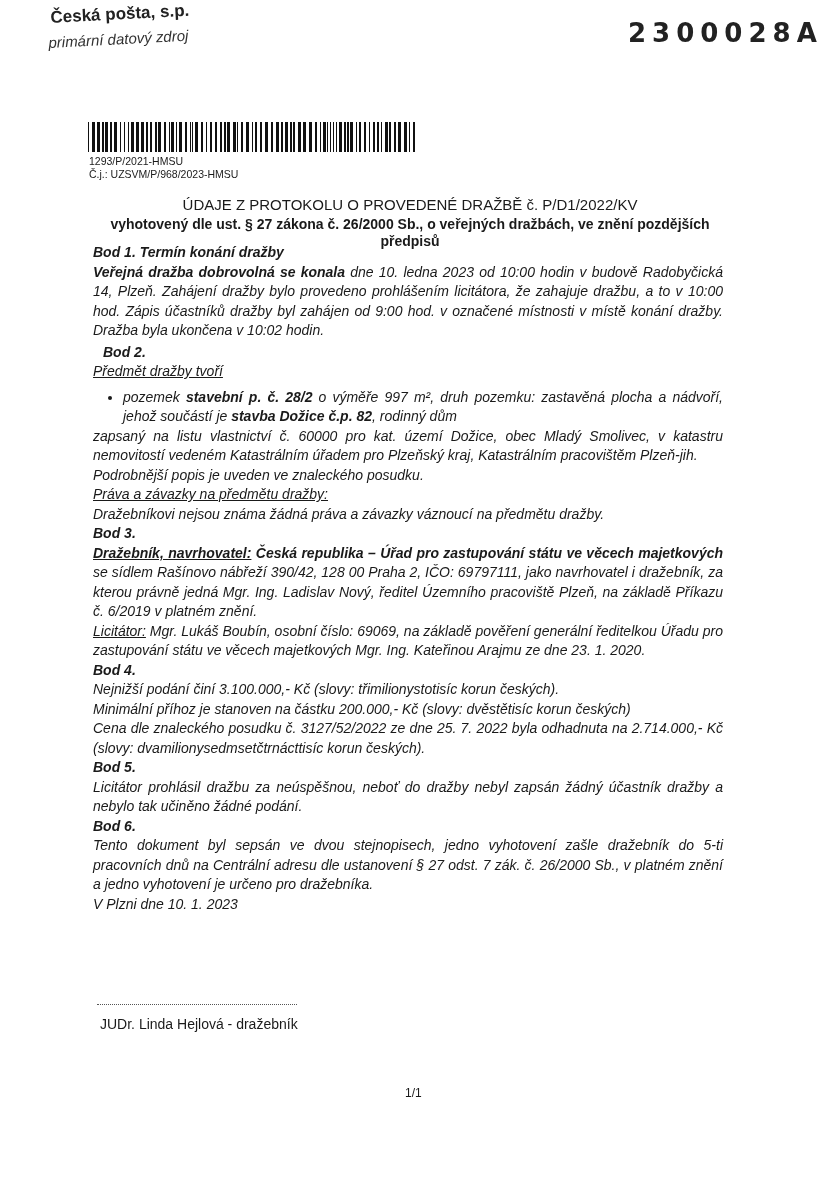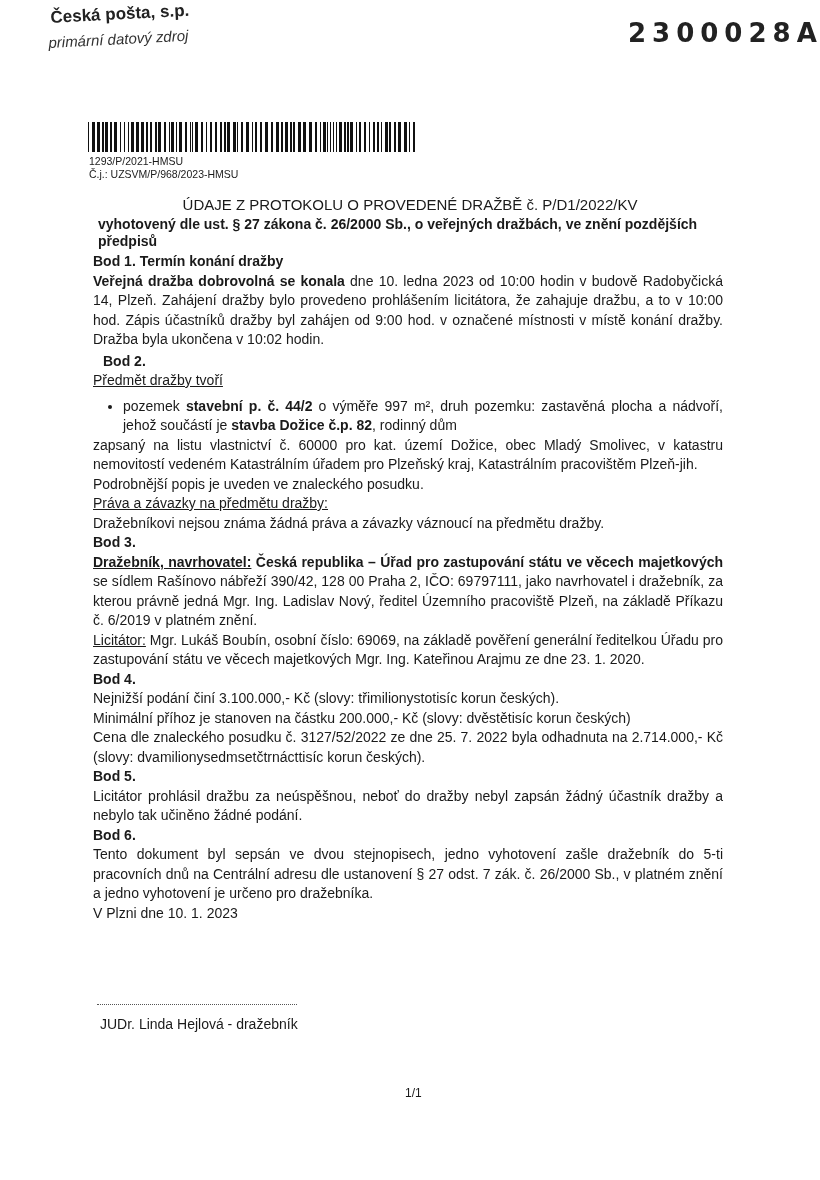--- a/index.html
+++ b/index.html
@@ -6,21 +6,21 @@
   body { width: 820px; height: 1180px; position: relative; overflow: hidden;
          font-family: "Liberation Sans", sans-serif; color: #1a1a1a; }
   .abs { position: absolute; }
   #stamp-org { left: 50px; top: 8px; font-size: 17px; font-weight: bold; transform: rotate(-3deg); transform-origin: left top; color: #222; }
   #stamp-sub { left: 48px; top: 34px; font-size: 15px; font-style: italic; transform: rotate(-3deg); transform-origin: left top; color: #333; }
   #doc-number { left: 628px; top: 18px; font-size: 26px; font-weight: bold; letter-spacing: 6px; color: #222; font-family: "DejaVu Sans", sans-serif; }
   #barcode { left: 88px; top: 122px; width: 330px; height: 30px; }
   #ref1 { left: 89px; top: 155px; font-size: 10.5px; }
   #ref2 { left: 89px; top: 168px; font-size: 10.5px; }
   #title { left: 80px; width: 660px; top: 196px; text-align: center; font-size: 15px; font-weight: normal; }
-  #subtitle { left: 98px; width: 636px; top: 216px; text-align: left; font-size: 14px; font-weight: bold; line-height: 17px; }
+  #subtitle { left: 92px; width: 636px; top: 216px; text-align: center; font-size: 14px; font-weight: bold; line-height: 17px; }
   .body { left: 93px; width: 630px; font-size: 14px; line-height: 19.5px; }
   .body p { margin: 0; }
   .j { text-align: justify; }
   .h { font-weight: bold; }
   .u { text-decoration: underline; }
   .b { font-weight: bold; }
   ul.items { margin: 6px 0 0 0; padding-left: 30px; }
   ul.items li { margin: 0; }
   #signature-line { left: 97px; top: 1004px; width: 200px; border-top: 1px dotted #555; }
   #signer { left: 100px; top: 1016px; font-size: 14px; }
@@ -109,28 +109,28 @@
     <rect x="316" y="0" width="3" height="30" fill="#111"></rect>
     <rect x="321" y="0" width="1" height="30" fill="#111"></rect>
     <rect x="325" y="0" width="2" height="30" fill="#111"></rect>
   </svg>
 <div id="ref1" class="abs">1293/P/2021-HMSU</div>
 <div id="ref2" class="abs">Č.j.: UZSVM/P/968/2023-HMSU</div>
 
 <div id="title" class="abs">ÚDAJE Z PROTOKOLU O PROVEDENÉ DRAŽBĚ č. P/D1/2022/KV</div>
 <div id="subtitle" class="abs">vyhotovený dle ust. § 27 zákona č. 26/2000 Sb., o veřejných dražbách, ve znění pozdějších předpisů</div>
 
-<div class="abs body" style="top:252px;">
+<div class="abs body" style="top:243px;font-style:italic;">
   <p class="h">Bod 1. Termín konání dražby</p>
   <p class="j"><span class="b">Veřejná dražba dobrovolná se konala</span><span> dne 10. ledna 2023 od 10:00 hodin v budově Radobyčická 14, Plzeň. Zahájení dražby bylo provedeno prohlášením licitátora, že zahajuje dražbu, a to v 10:00 hod. Zápis účastníků dražby byl zahájen od 9:00 hod. v označené místnosti v místě konání dražby. Dražba byla ukončena v 10:02 hodin.</span></p>
 
   <p class="h" style="margin-top:2px;margin-left:10px;">Bod 2.</p>
   <p class="u">Předmět dražby tvoří</p>
   <ul class="items">
-    <li class="j"><span>pozemek </span><span class="b">stavební p. č. 44/2</span><span> o výměře 997 m², druh pozemku: zastavěná plocha a nádvoří, jehož součástí je </span><span class="b">stavba Dožice č.p. 82</span><span>, rodinný dům</span></li>
+    <li class="j"><span>pozemek </span><span class="b">stavební p. č. 28/2</span><span> o výměře 997 m², druh pozemku: zastavěná plocha a nádvoří, jehož součástí je </span><span class="b">stavba Dožice č.p. 82</span><span>, rodinný dům</span></li>
   </ul>
   <p class="j">zapsaný na listu vlastnictví č. 60000 pro kat. území Dožice, obec Mladý Smolivec, v katastru nemovitostí vedeném Katastrálním úřadem pro Plzeňský kraj, Katastrálním pracovištěm Plzeň-jih.</p>
   <p>Podrobnější popis je uveden ve znaleckého posudku.</p>
   <p class="u">Práva a závazky na předmětu dražby:</p>
   <p>Dražebníkovi nejsou známa žádná práva a závazky váznoucí na předmětu dražby.</p>
 
   <p class="h">Bod 3.</p>
   <p class="j"><span class="u b">Dražebník, navrhovatel:</span><span class="b"> Česká republika – Úřad pro zastupování státu ve věcech majetkových</span><span> se sídlem Rašínovo nábřeží 390/42, 128 00 Praha 2, IČO: 69797111, jako navrhovatel i dražebník, za kterou právně jedná Mgr. Ing. Ladislav Nový, ředitel Územního pracoviště Plzeň, na základě Příkazu č. 6/2019 v platném znění.</span></p>
   <p class="j"><span class="u">Licitátor:</span><span> Mgr. Lukáš Boubín, osobní číslo: 69069, na základě pověření generální ředitelkou Úřadu pro zastupování státu ve věcech majetkových Mgr. Ing. Kateřinou Arajmu ze dne 23. 1. 2020.</span></p>
 

